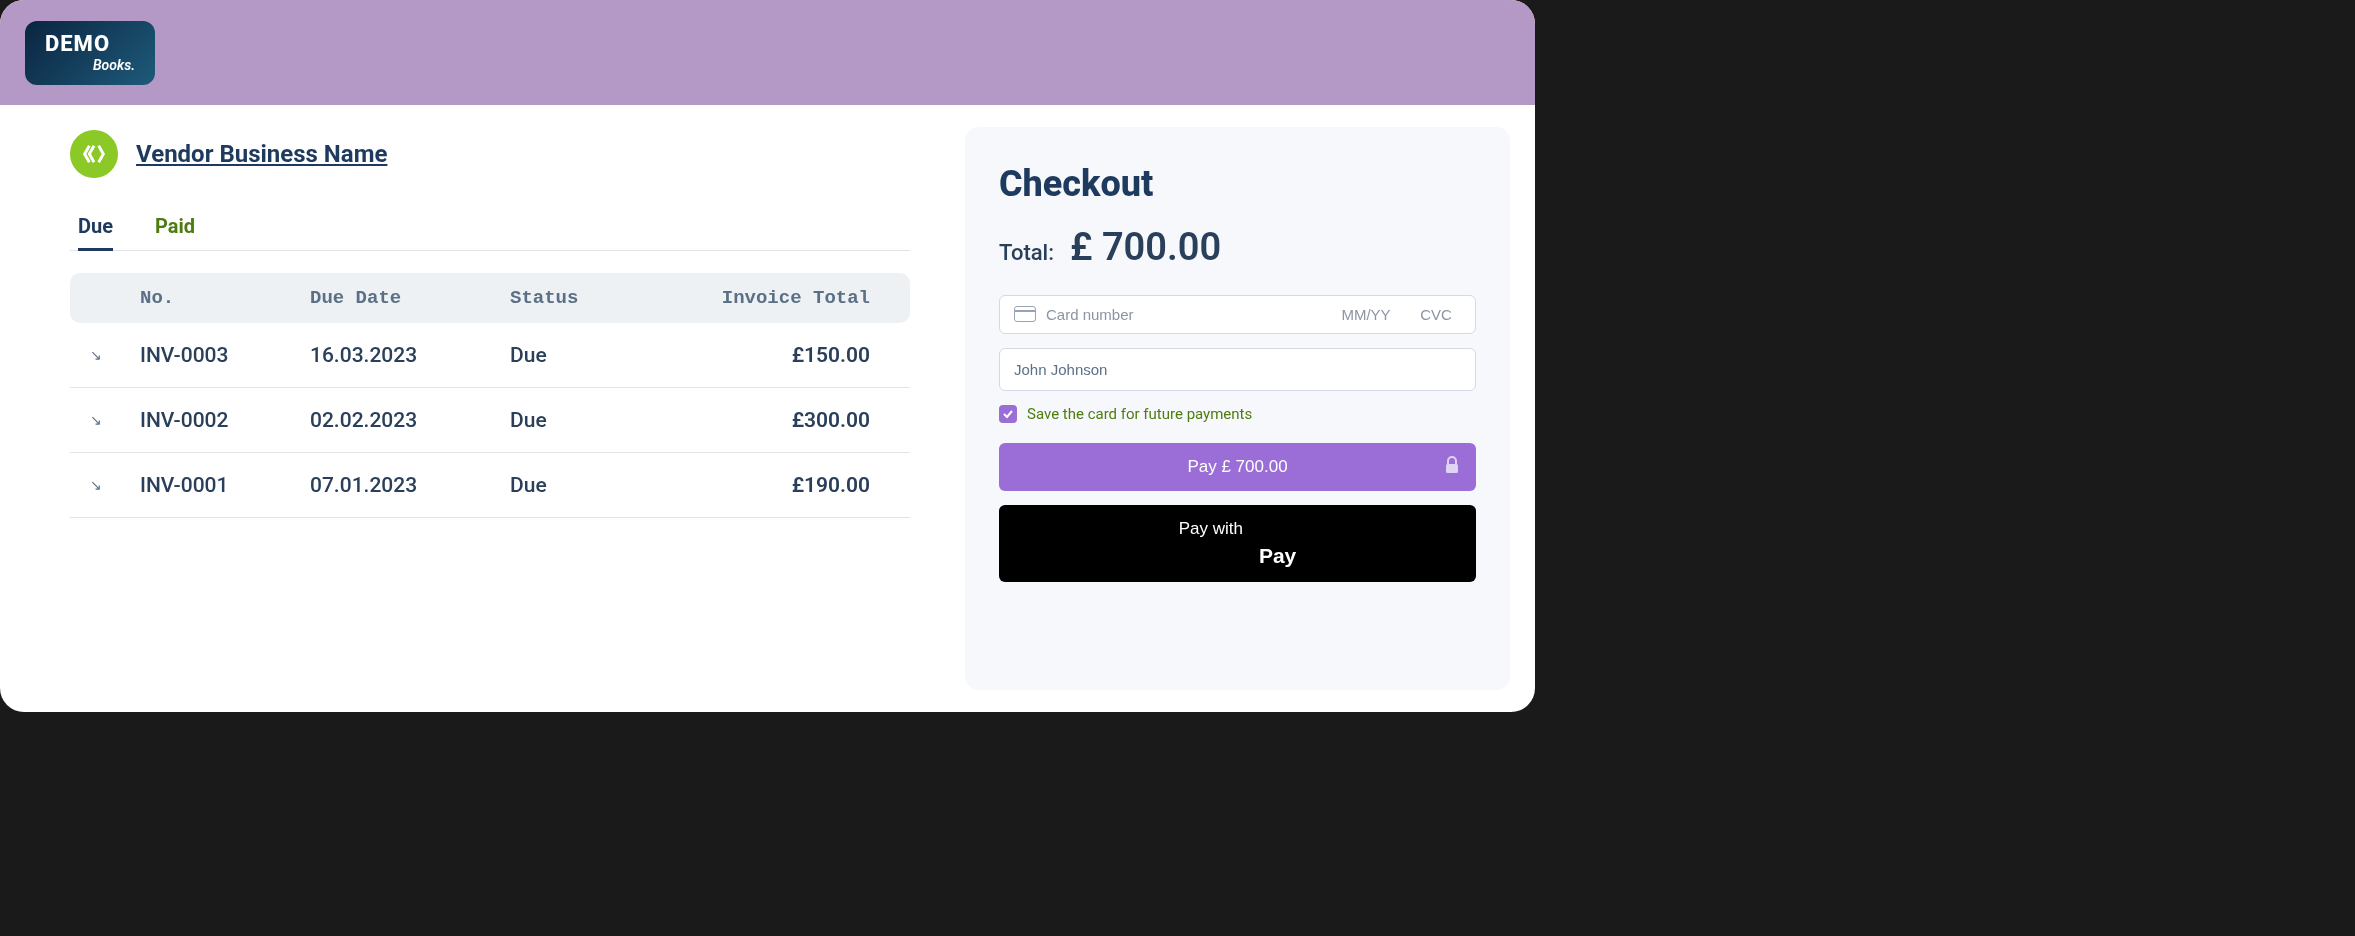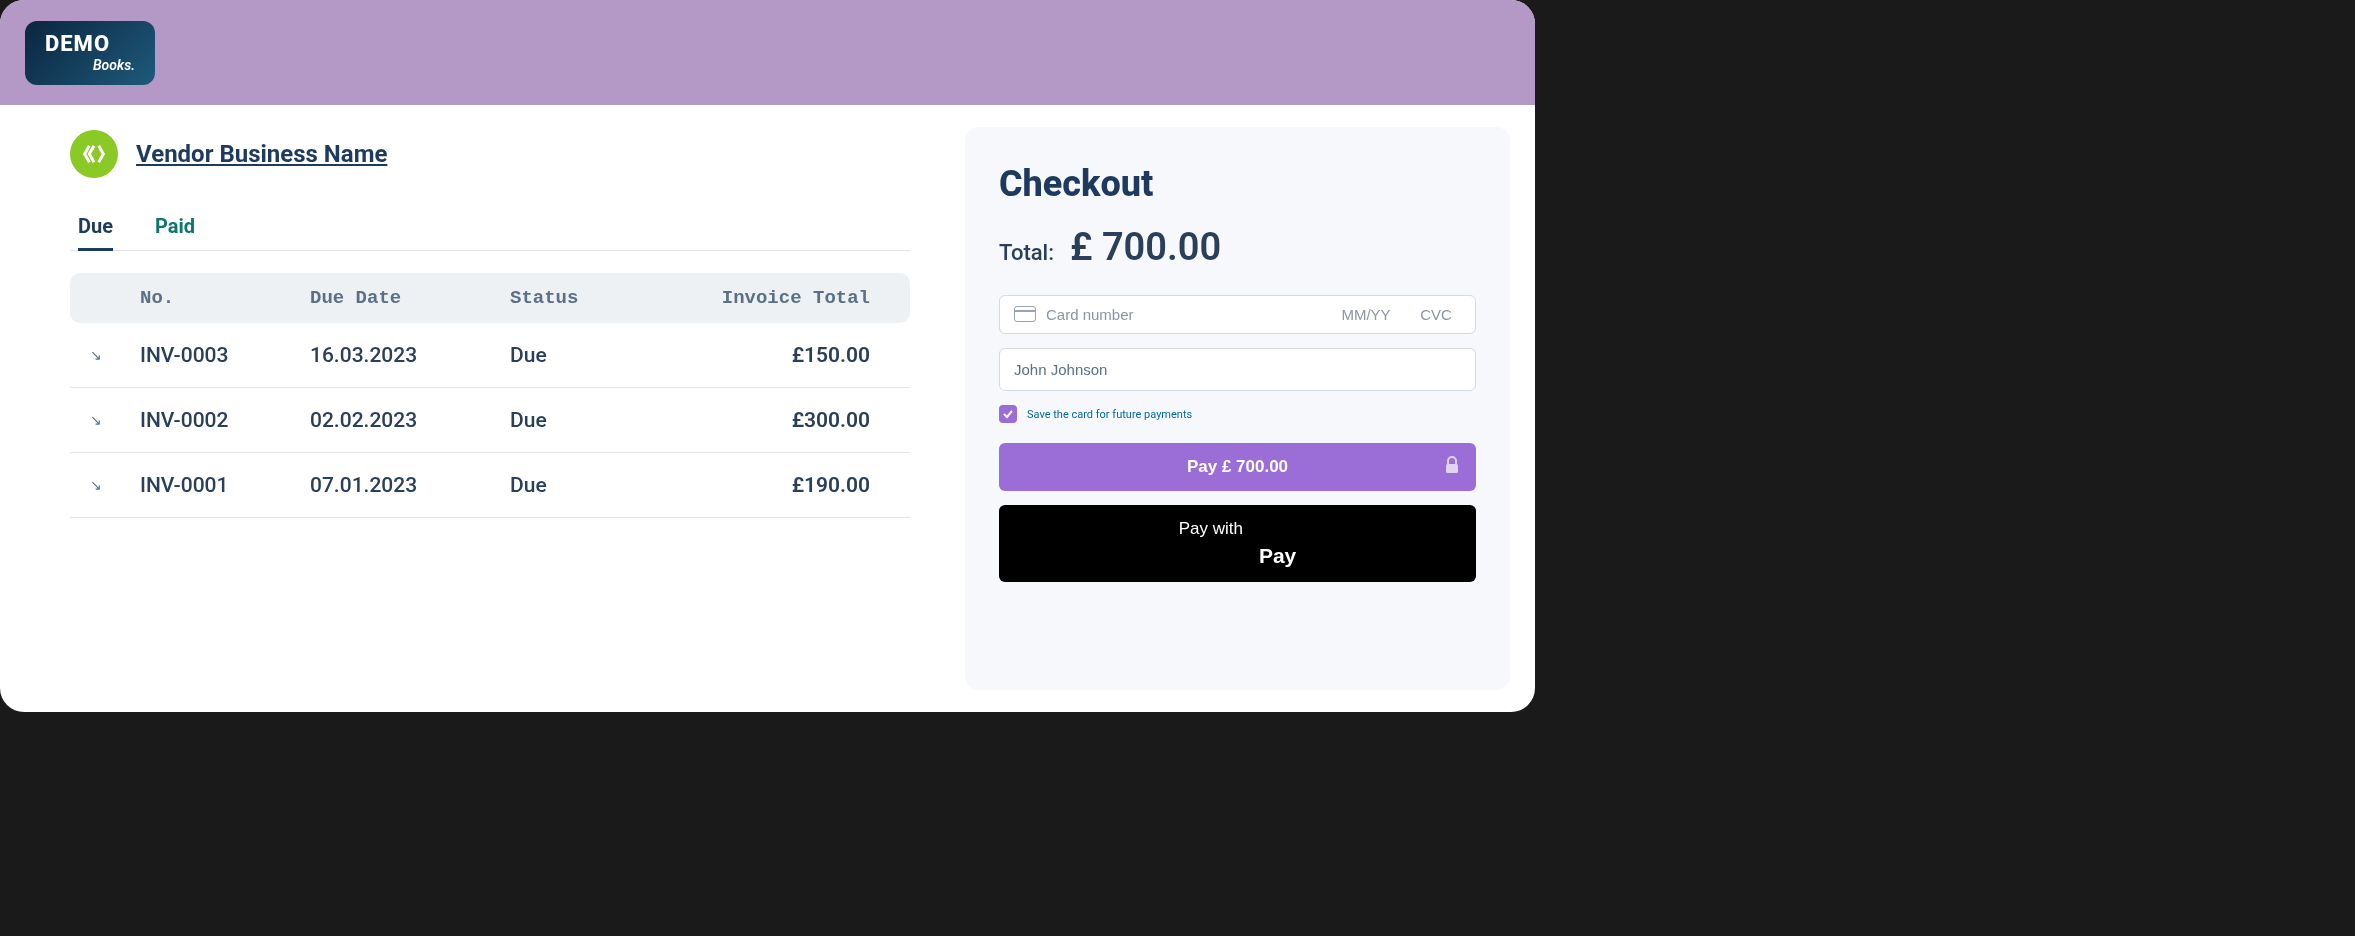--- a/index.html
+++ b/index.html
@@ -91,21 +91,21 @@
       display: flex;
       gap: 42px;
       border-bottom: 1px solid #e1e4e8;
       padding: 0 8px;
       margin-bottom: 22px;
     }
     .tab {
       padding: 6px 0 10px 0;
       font-size: 20px;
       font-weight: 700;
-      color: #0f766e;
+      color: #4d7c0f;
       cursor: pointer;
       border-bottom: 3px solid transparent;
       margin-bottom: -1px;
     }
     .tab.active {
       color: #1e3a5f;
       border-bottom-color: #1e3a5f;
     }
     .invoice-table {
       width: 100%;
@@ -231,33 +231,33 @@
       height: 18px;
       background: #9b6dd7;
       border-radius: 4px;
       display: flex;
       align-items: center;
       justify-content: center;
       cursor: pointer;
     }
     .save-checkbox svg { width: 12px; height: 12px; }
     .save-label {
-      color: #0369a1;
-      font-size: 11px;
+      color: #4d7c0f;
+      font-size: 15px;
       text-align: center;
     }
     .pay-button {
       width: 100%;
       background: #9b6dd7;
       color: white;
       border: none;
       border-radius: 6px;
       padding: 14px;
       font-size: 17px;
-      font-weight: 700;
+      font-weight: 400;
       cursor: pointer;
       display: flex;
       align-items: center;
       justify-content: center;
       position: relative;
       margin-bottom: 14px;
     }
     .pay-button .lock-icon {
       position: absolute;
       right: 16px;

